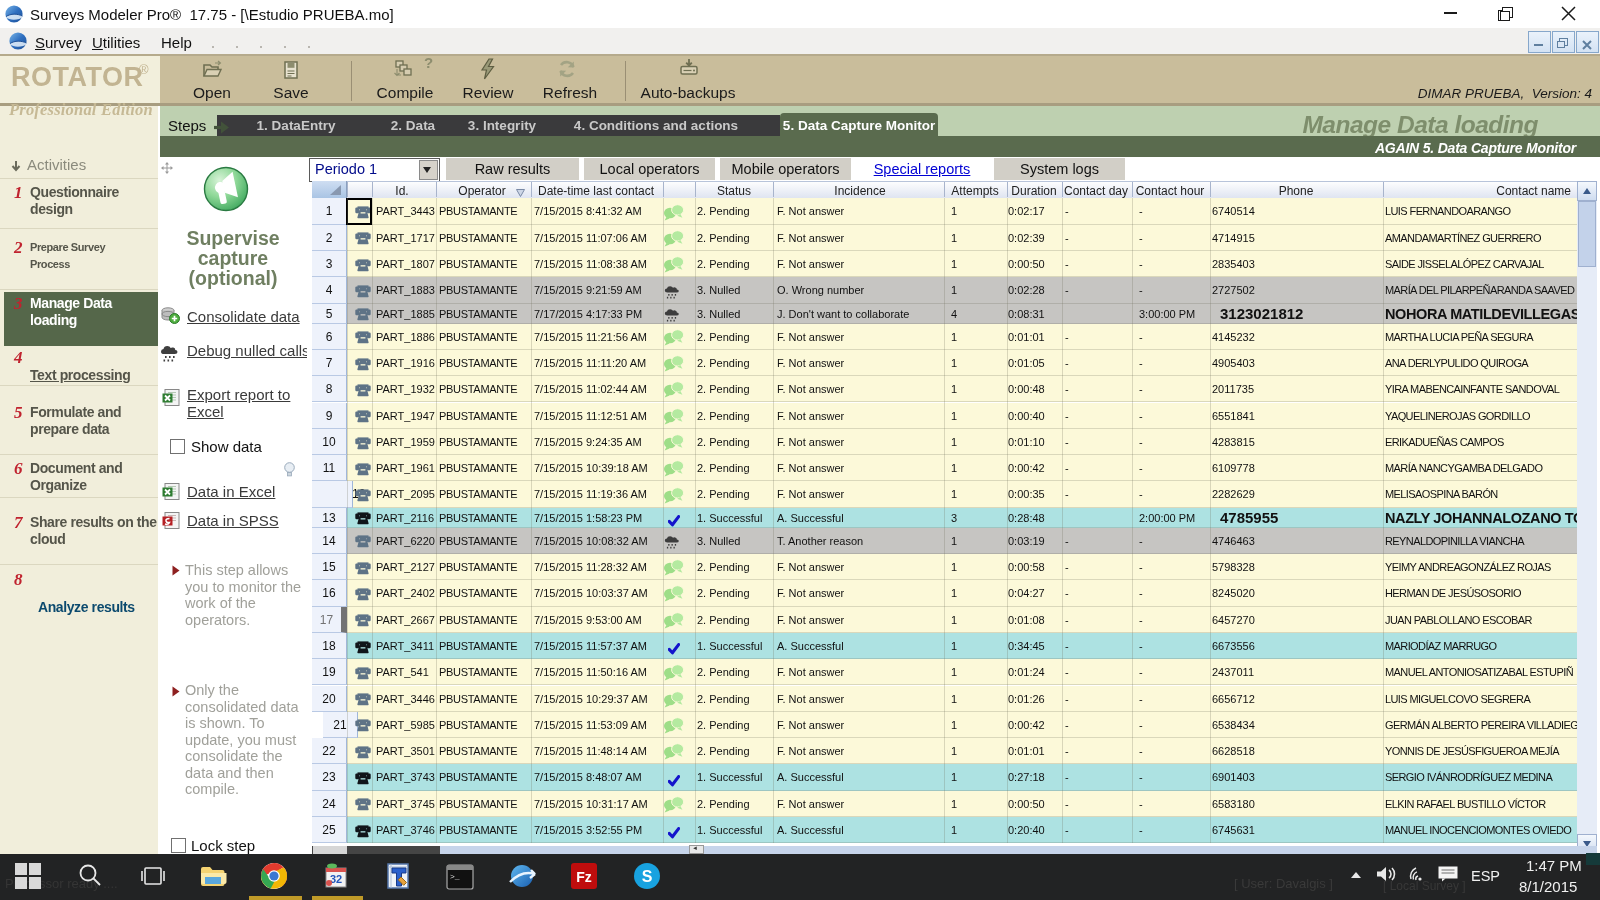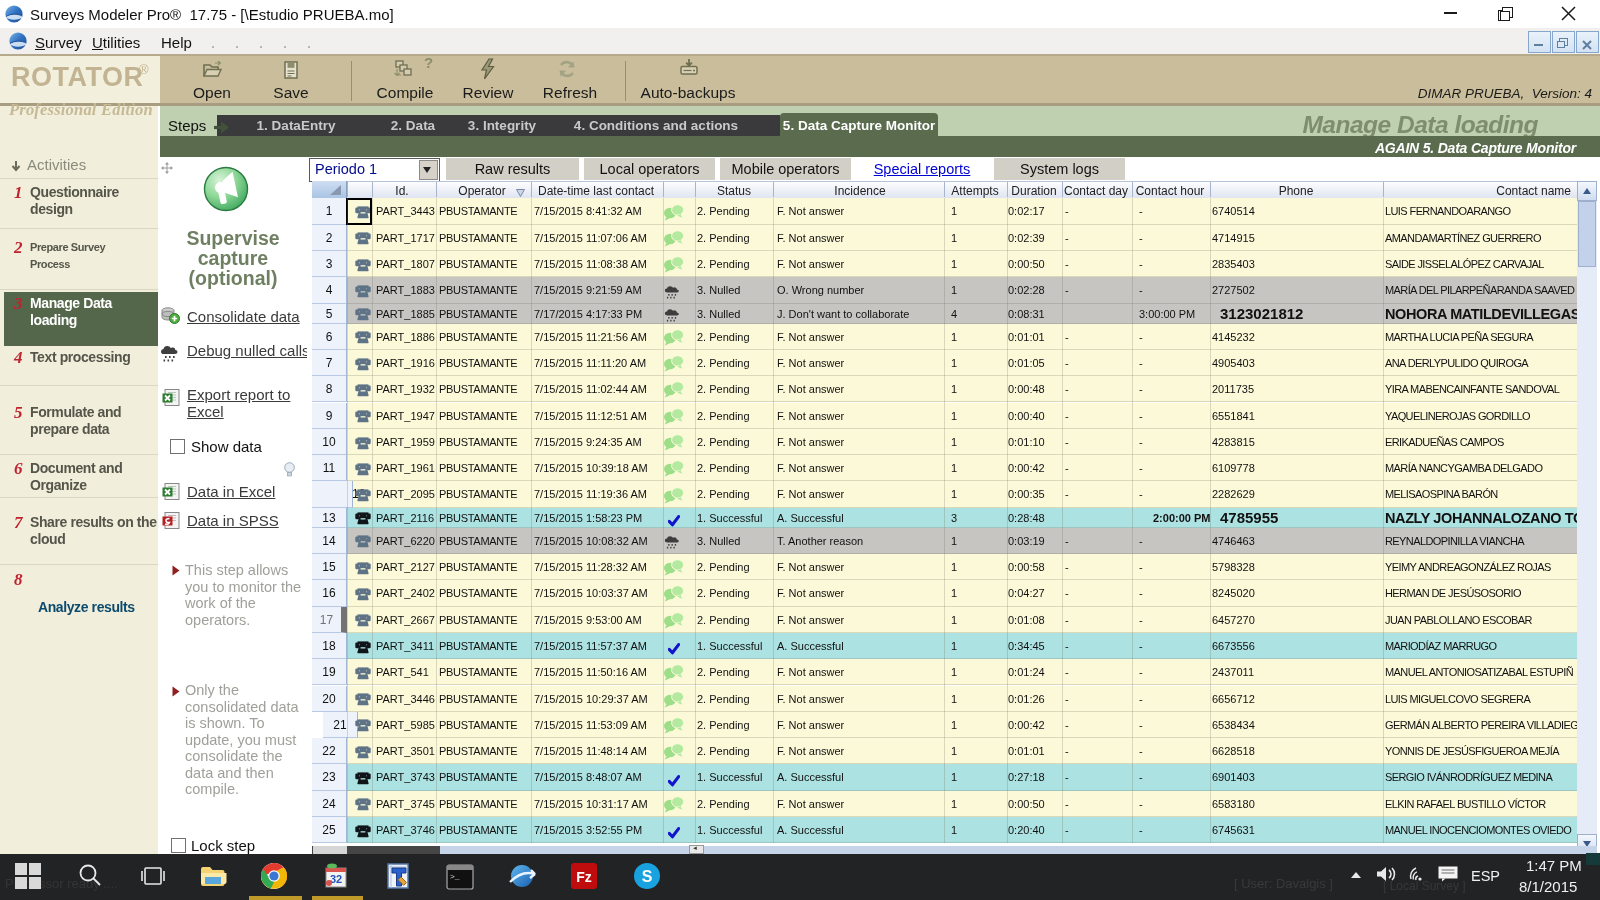--- a/index.html
+++ b/index.html
@@ -140,21 +140,21 @@
 <div class="ab" style="left:0;top:497px;width:158px;height:1px;background:#dbd7c0;"></div>
 <div class="ab" style="left:0;top:564px;width:158px;height:1px;background:#dbd7c0;"></div>
 <div class="ab" style="left:4px;top:292px;width:154px;height:54px;background:#55674a;"></div>
 <div class="txt" style="left:14px;top:183px;font-size:17px;color:#c0232f;font-weight:bold;font-family:'Liberation Serif',serif;font-style:italic;">1</div>
 <div class="ab" style="left:30px;top:184px;width:132px;font-size:14px;line-height:16.5px;font-weight:bold;color:#55554a;letter-spacing:-0.4px;">Questionnaire<br>design</div>
 <div class="txt" style="left:14px;top:238px;font-size:17px;color:#c0232f;font-weight:bold;font-family:'Liberation Serif',serif;font-style:italic;">2</div>
 <div class="ab" style="left:30px;top:239px;width:132px;font-size:11px;line-height:16.5px;font-weight:bold;color:#55554a;letter-spacing:-0.4px;">Prepare Survey<br>Process</div>
 <div class="txt" style="left:14px;top:294px;font-size:17px;color:#c0232f;font-weight:bold;font-family:'Liberation Serif',serif;font-style:italic;">3</div>
 <div class="ab" style="left:30px;top:295px;width:132px;font-size:14px;line-height:16.5px;font-weight:bold;color:#ffffff;letter-spacing:-0.4px;">Manage Data<br>loading</div>
 <div class="txt" style="left:14px;top:348px;font-size:17px;color:#c0232f;font-weight:bold;font-family:'Liberation Serif',serif;font-style:italic;">4</div>
-<div class="ab" style="left:30px;top:349px;width:132px;font-size:14px;line-height:16.5px;font-weight:bold;color:#55554a;letter-spacing:-0.4px;">Text processing</div>
+<div class="ab" style="left:30px;top:367px;width:132px;font-size:14px;line-height:16.5px;font-weight:bold;color:#55554a;letter-spacing:-0.4px;text-decoration:underline;">Text processing</div>
 <div class="txt" style="left:14px;top:403px;font-size:17px;color:#c0232f;font-weight:bold;font-family:'Liberation Serif',serif;font-style:italic;">5</div>
 <div class="ab" style="left:30px;top:404px;width:132px;font-size:14px;line-height:16.5px;font-weight:bold;color:#55554a;letter-spacing:-0.4px;">Formulate and<br>prepare data</div>
 <div class="txt" style="left:14px;top:459px;font-size:17px;color:#c0232f;font-weight:bold;font-family:'Liberation Serif',serif;font-style:italic;">6</div>
 <div class="ab" style="left:30px;top:460px;width:132px;font-size:14px;line-height:16.5px;font-weight:bold;color:#55554a;letter-spacing:-0.4px;">Document and<br>Organize</div>
 <div class="txt" style="left:14px;top:513px;font-size:17px;color:#c0232f;font-weight:bold;font-family:'Liberation Serif',serif;font-style:italic;">7</div>
 <div class="ab" style="left:30px;top:514px;width:132px;font-size:14px;line-height:16.5px;font-weight:bold;color:#55554a;letter-spacing:-0.4px;">Share results on the<br>cloud</div>
 <div class="txt" style="left:14px;top:570px;font-size:17px;color:#c0232f;font-weight:bold;font-family:'Liberation Serif',serif;font-style:italic;">8</div>
 <div class="ab" style="left:38px;top:571px;width:132px;font-size:14px;line-height:16.5px;font-weight:bold;color:#0c4a6e;letter-spacing:-0.4px;margin-top:28px;">Analyze results</div>
 <div class="ab" style="left:158px;top:157px;width:149px;height:697px;background:#ffffff;border-right:1px solid #c0c0c0;"></div>
 <div class="ab" style="left:161px;top:160px;"><svg width="12" height="12" viewBox="0 0 12 12">
@@ -659,21 +659,21 @@
 <div class="ab" style="left:356px;top:314.7px;"><svg width="12" height="12" viewBox="0 0 12 12">
 <path d="M1.2 6.4 L4.4 9.8 L10.6 1.6" fill="none" stroke="#1414cc" stroke-width="3.1" stroke-linecap="round" stroke-linejoin="round"></path>
 </svg></div>
 <div class="ab" style="left:64px;top:309.7px;font-size:11px;color:#111;white-space:nowrap;font-weight:normal;line-height:20.0px;letter-spacing:0px;">PART_2116</div>
 <div class="ab" style="left:127px;top:309.7px;font-size:11px;color:#111;white-space:nowrap;font-weight:normal;line-height:20.0px;letter-spacing:-0.3px;">PBUSTAMANTE</div>
 <div class="ab" style="left:222px;top:309.7px;font-size:11px;color:#111;white-space:nowrap;font-weight:normal;line-height:20.0px;letter-spacing:0px;">7/15/2015 1:58:23 PM</div>
 <div class="ab" style="left:385px;top:309.7px;font-size:11px;color:#111;white-space:nowrap;font-weight:normal;line-height:20.0px;letter-spacing:0px;">1. Successful</div>
 <div class="ab" style="left:465px;top:309.7px;font-size:11px;color:#111;white-space:nowrap;font-weight:normal;line-height:20.0px;letter-spacing:0px;">A. Successful</div>
 <div class="ab" style="left:639px;top:309.7px;font-size:11px;color:#111;white-space:nowrap;font-weight:normal;line-height:20.0px;letter-spacing:0px;">3</div>
 <div class="ab" style="left:696px;top:309.7px;font-size:11px;color:#111;white-space:nowrap;font-weight:normal;line-height:20.0px;letter-spacing:0px;">0:28:48</div>
-<div class="ab" style="left:827px;top:309.7px;font-size:11px;color:#111;white-space:nowrap;font-weight:bold;line-height:20.0px;letter-spacing:0px;margin-left:14px;">2:00:00 PM</div>
+<div class="ab" style="left:827px;top:309.7px;font-size:11px;color:#111;white-space:nowrap;font-weight:normal;line-height:20.0px;letter-spacing:0px;">2:00:00 PM</div>
 <div class="ab" style="left:908px;top:309.7px;font-size:15px;color:#111;white-space:nowrap;font-weight:bold;line-height:20.0px;letter-spacing:0px;">4785955</div>
 <div class="ab" style="left:1073px;top:309.7px;font-size:14.5px;color:#111;white-space:nowrap;font-weight:bold;line-height:20.0px;letter-spacing:-0.4px;">NAZLY JOHANNALOZANO TO</div>
 <div class="ab" style="left:35px;top:329.7px;width:1230px;height:26.3px;background:#c6c5c2;border-bottom:1px solid rgba(100,100,80,0.22);box-sizing:border-box;"></div>
 <div class="ab" style="left:0px;top:329.7px;width:35px;height:26.3px;background:#eef2fb;border-right:1px solid #9fb6d9;border-bottom:1px solid #b9c9e4;box-sizing:border-box;text-align:center;font-size:12px;color:#111;line-height:26.3px;">14</div>
 <div class="ab" style="left:43px;top:336.4px;"><svg width="16" height="13" viewBox="0 0 16 13">
 <g fill="#5e7386">
 <rect x="0.3" y="1.6" width="3.8" height="5.6" rx="1.2"></rect>
 <rect x="11.9" y="1.6" width="3.8" height="5.6" rx="1.2"></rect>
 <rect x="2.5" y="0.4" width="11" height="2.6"></rect>
 <path d="M4.6 3 h6.8 l2.2 8.2 q0.2 1 -0.8 1 h-9.6 q-1 0 -0.8 -1 Z"></path>

